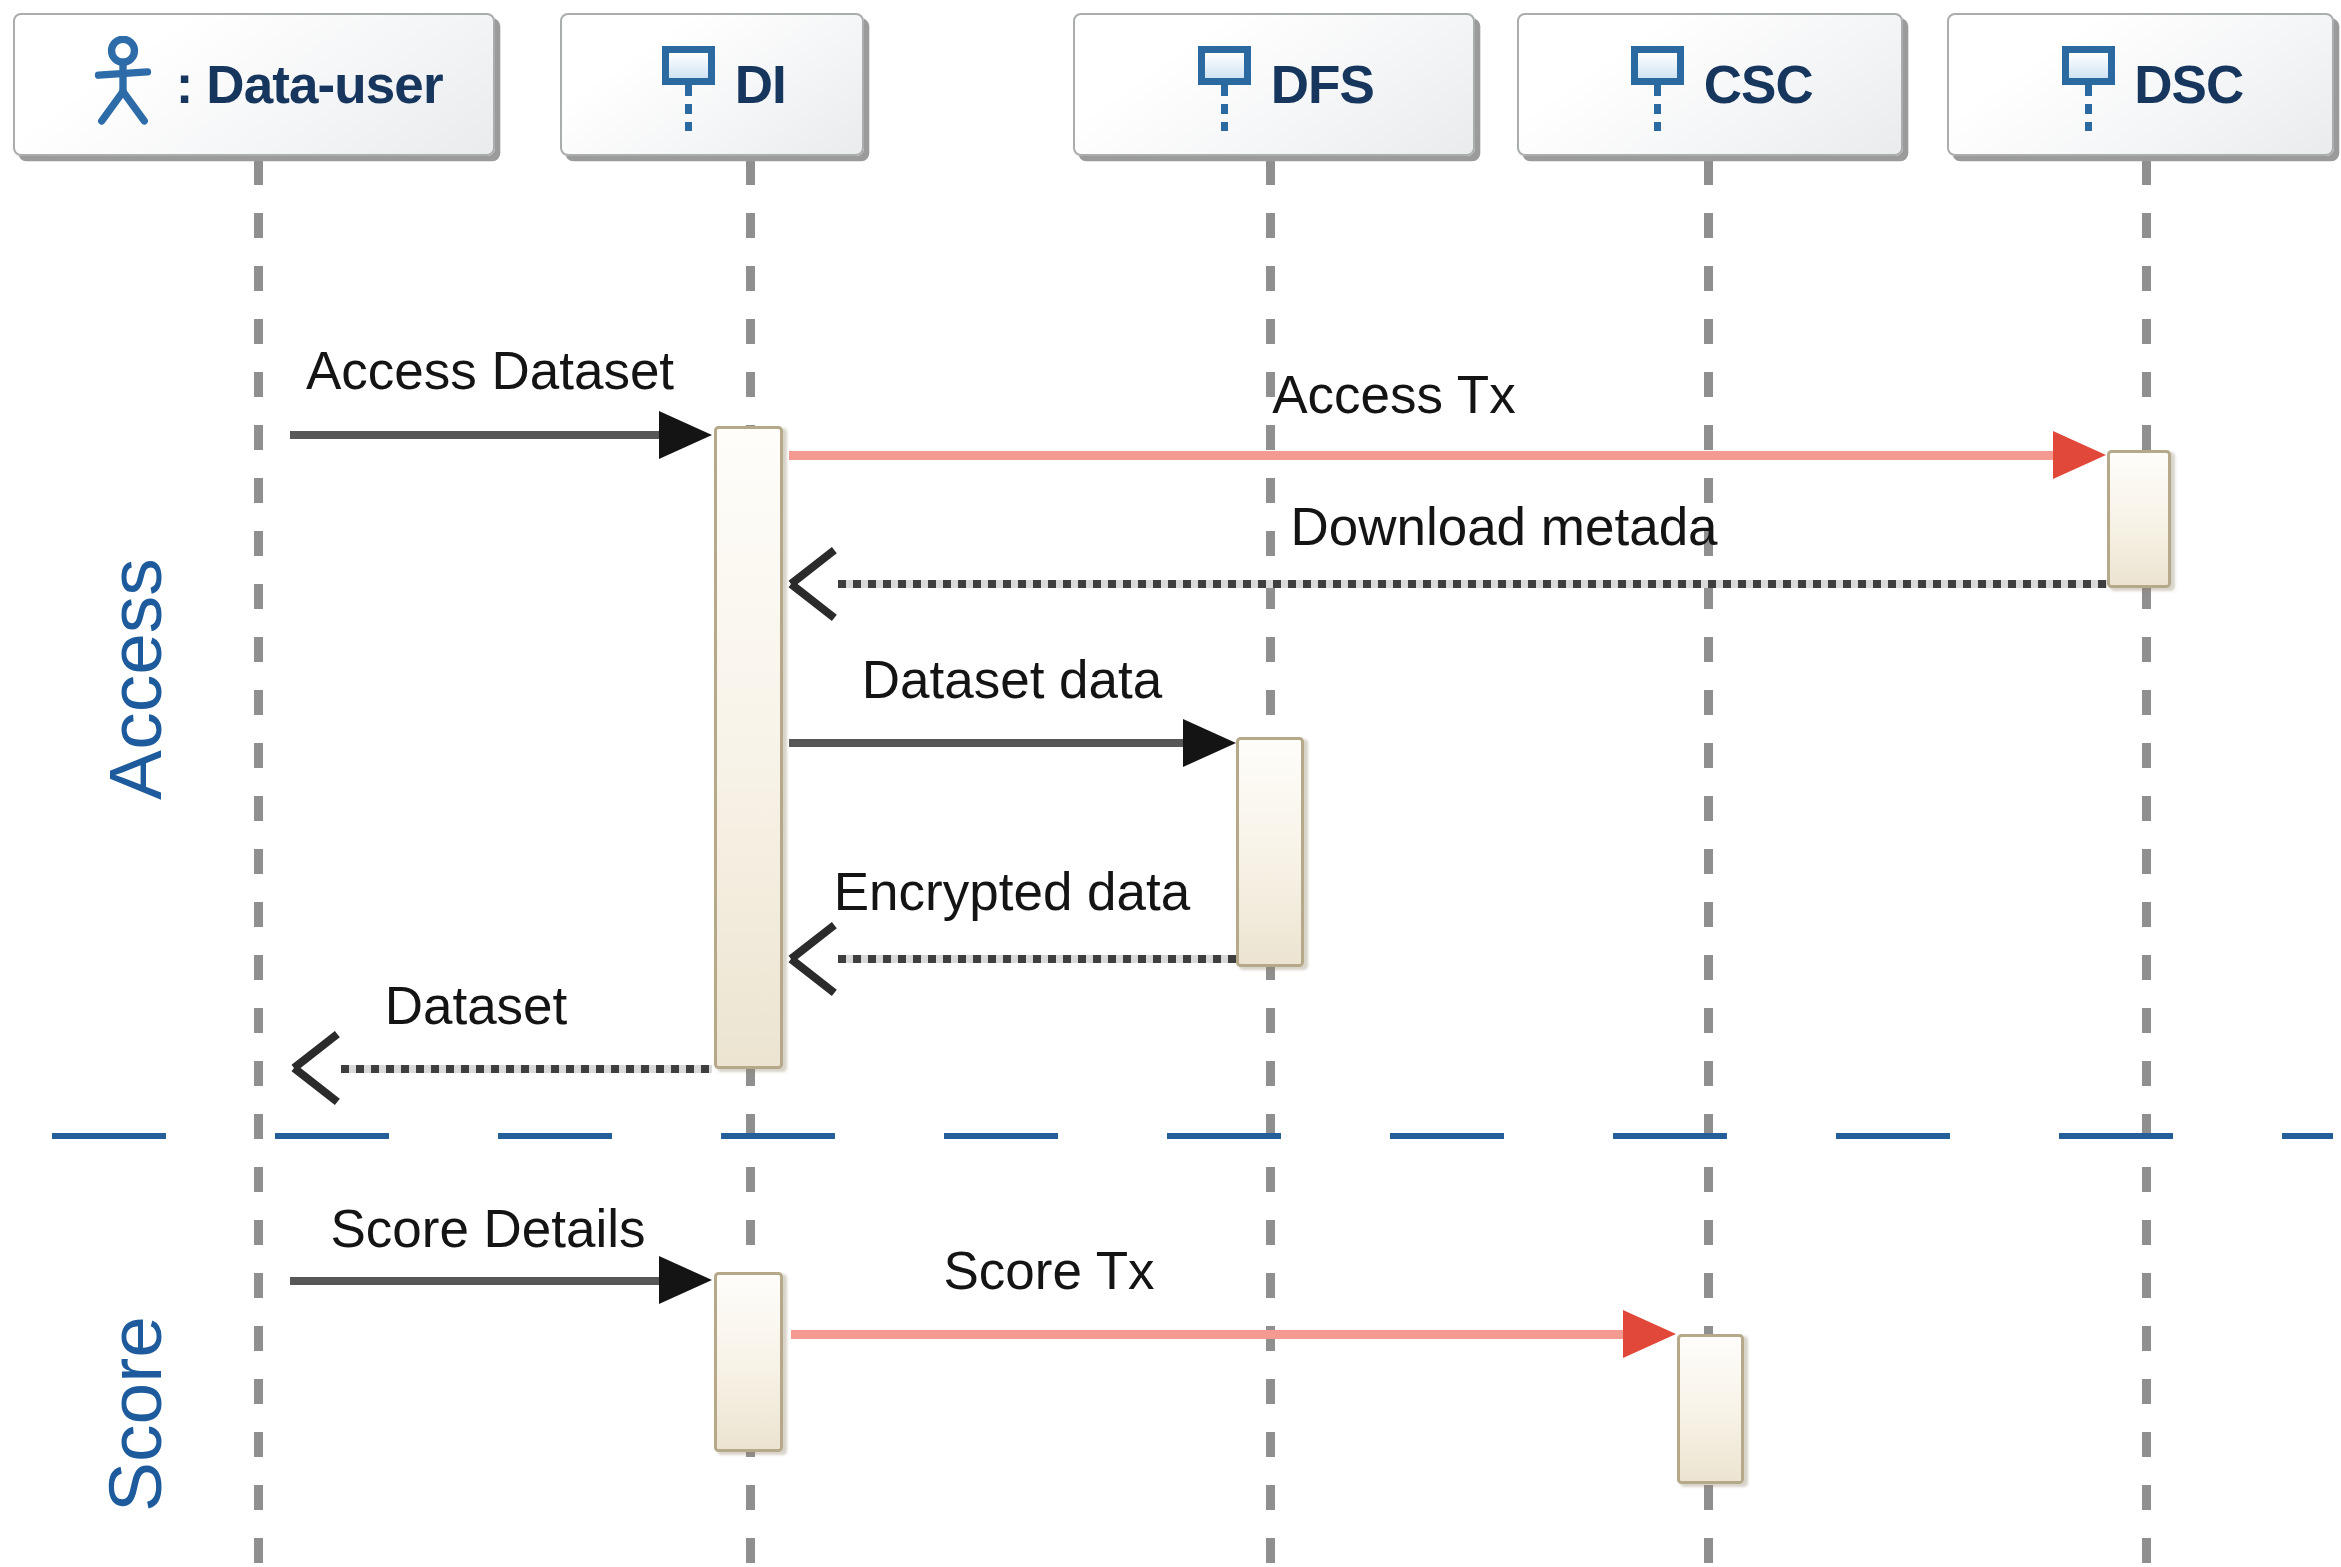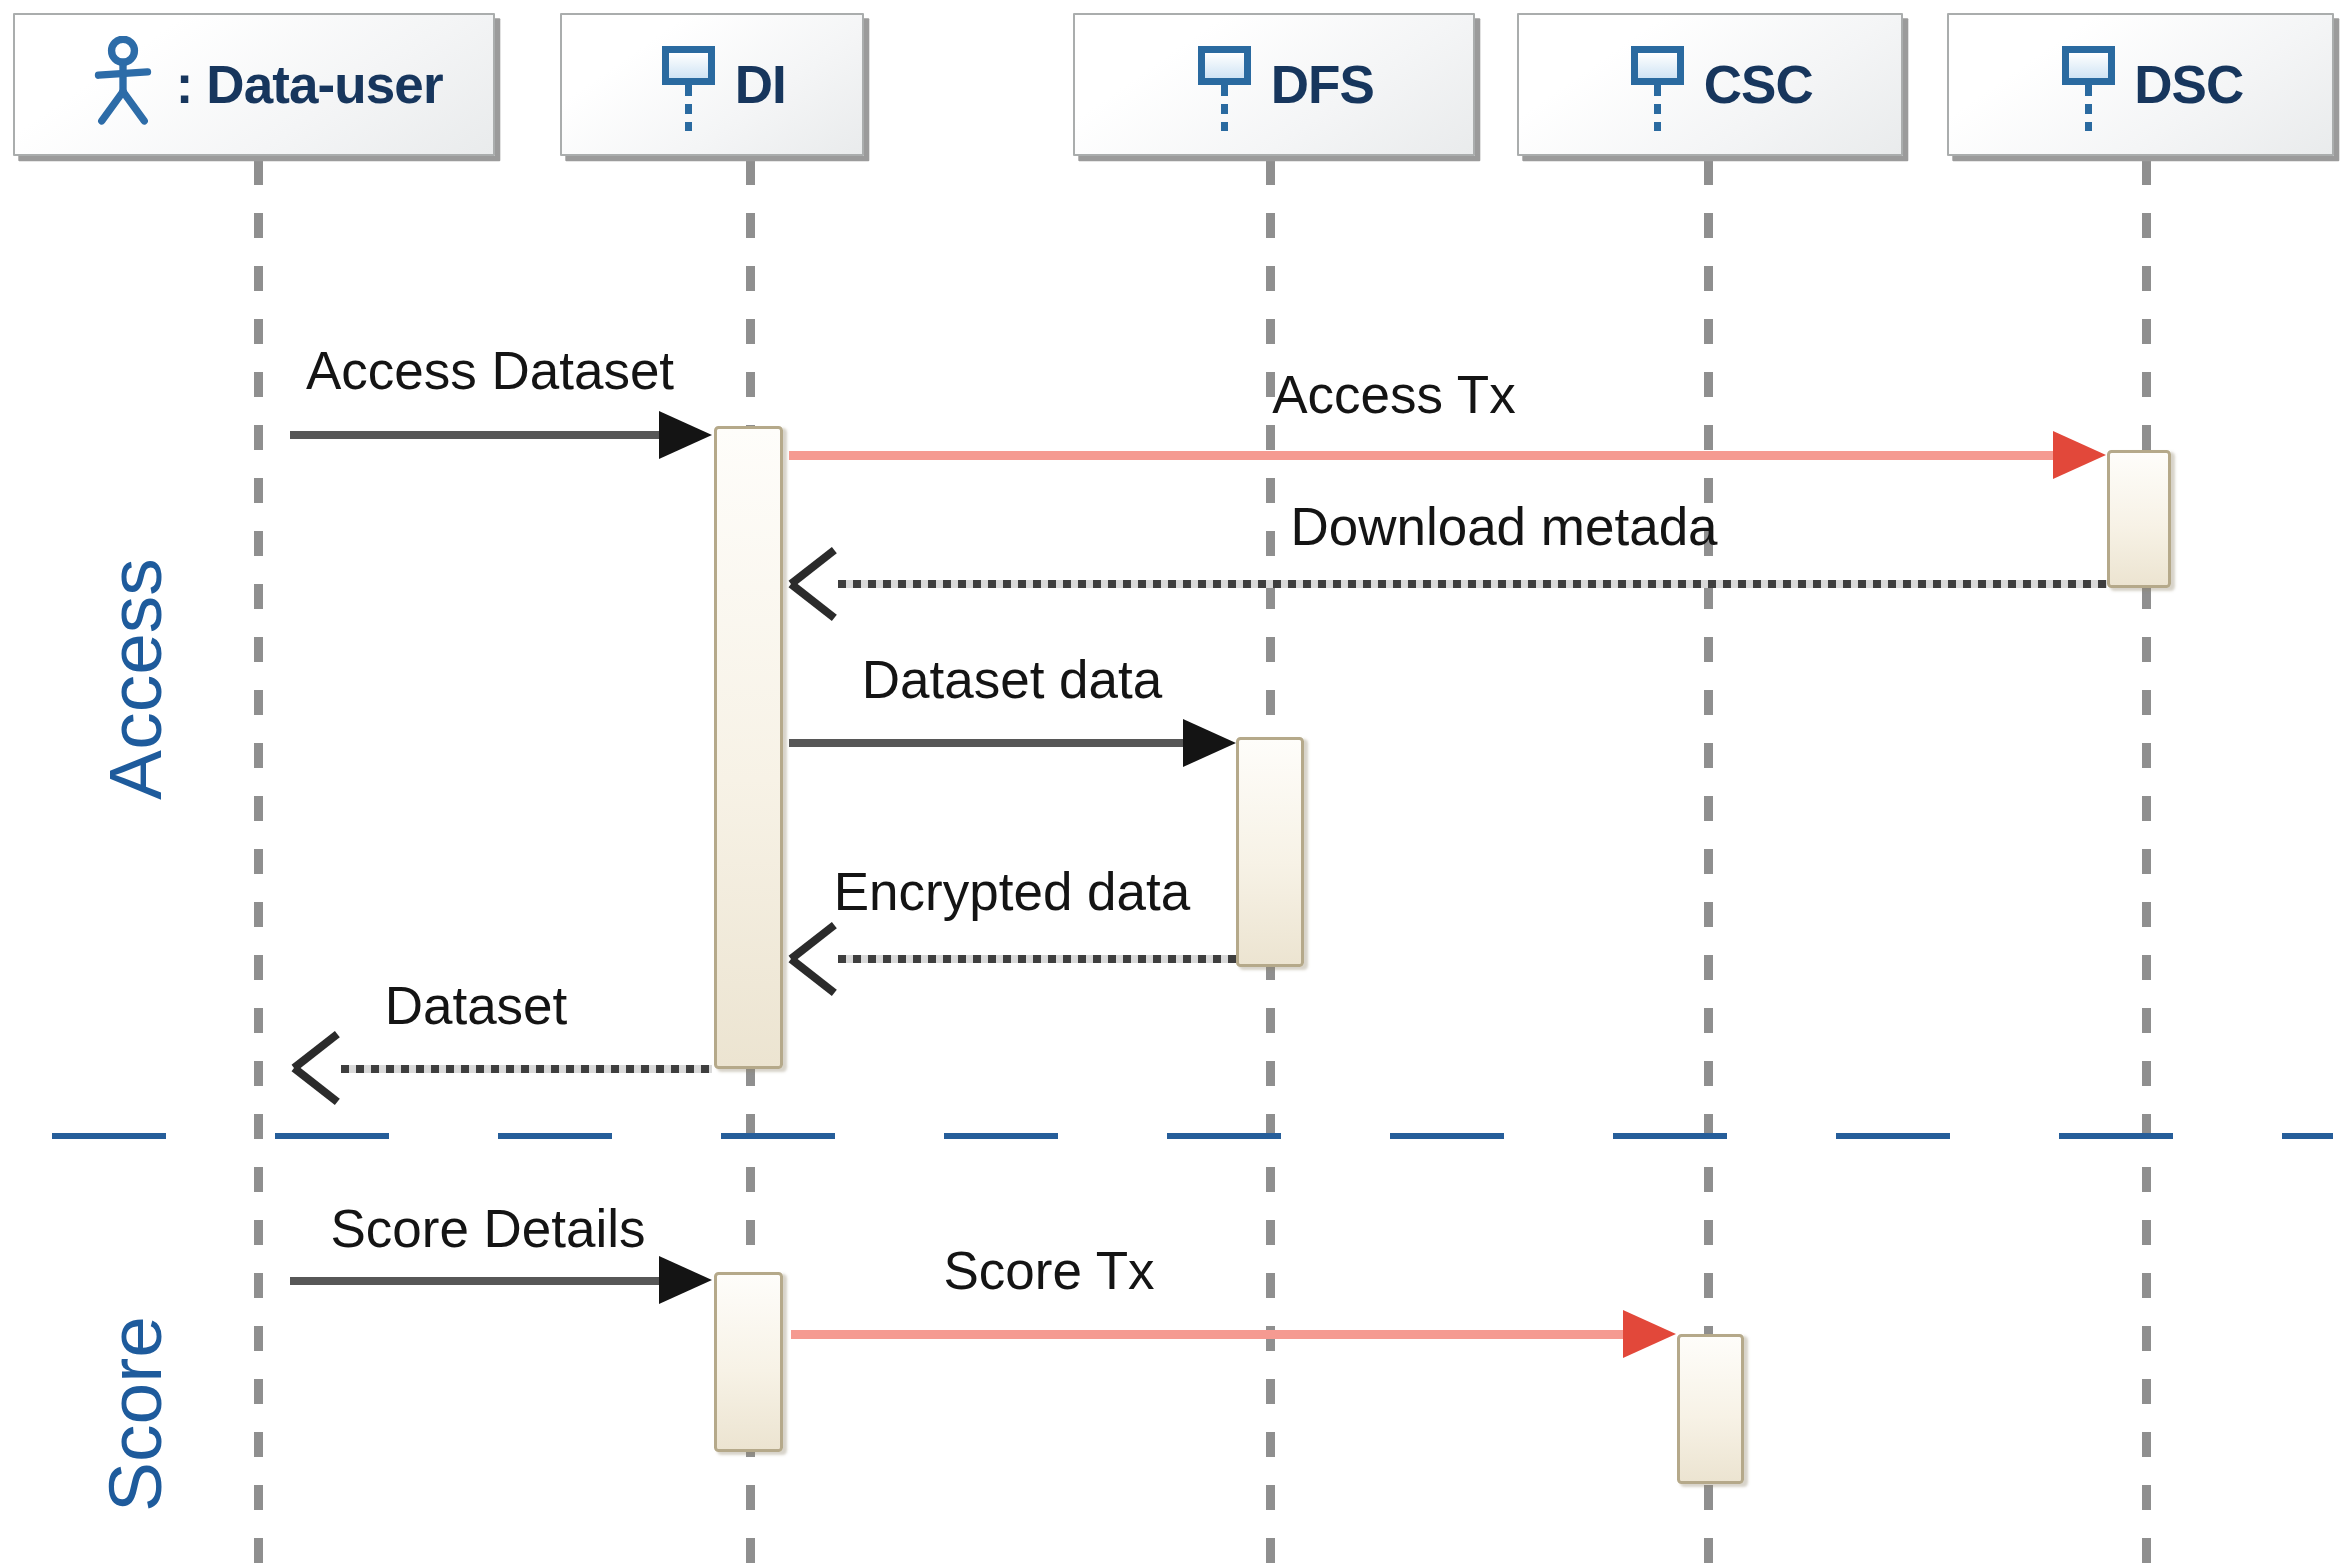--- a/index.html
+++ b/index.html
@@ -13,21 +13,21 @@
 
   
   .lifeline{
     position:absolute;top:160px;height:1408px;width:9px;z-index:0;
     background:repeating-linear-gradient(180deg,#8f8f8f 0 25px,transparent 25px 53px);
   }
 
   
   .head{
     position:absolute;top:13.4px;height:143px;z-index:3;box-sizing:border-box;
-    border:2.7px solid #aaadad;border-radius:1px;
+    border:2.7px solid #aaadad;border-radius:8px;
     background:linear-gradient(145deg,#ffffff 25%,#f4f5f6 65%,#e9ebec 100%);
     box-shadow:5.3px 5.3px 0 #9b9b9b;
     display:flex;align-items:center;justify-content:center;gap:19.6px;padding-left:24px;
   }
   .head-label{
     color:#17365d;font-weight:bold;font-size:53px;letter-spacing:-0.9px;white-space:nowrap;
   }
 
   
   .comp{position:relative;display:inline-block;width:53px;height:86px;margin-top:9px;}

